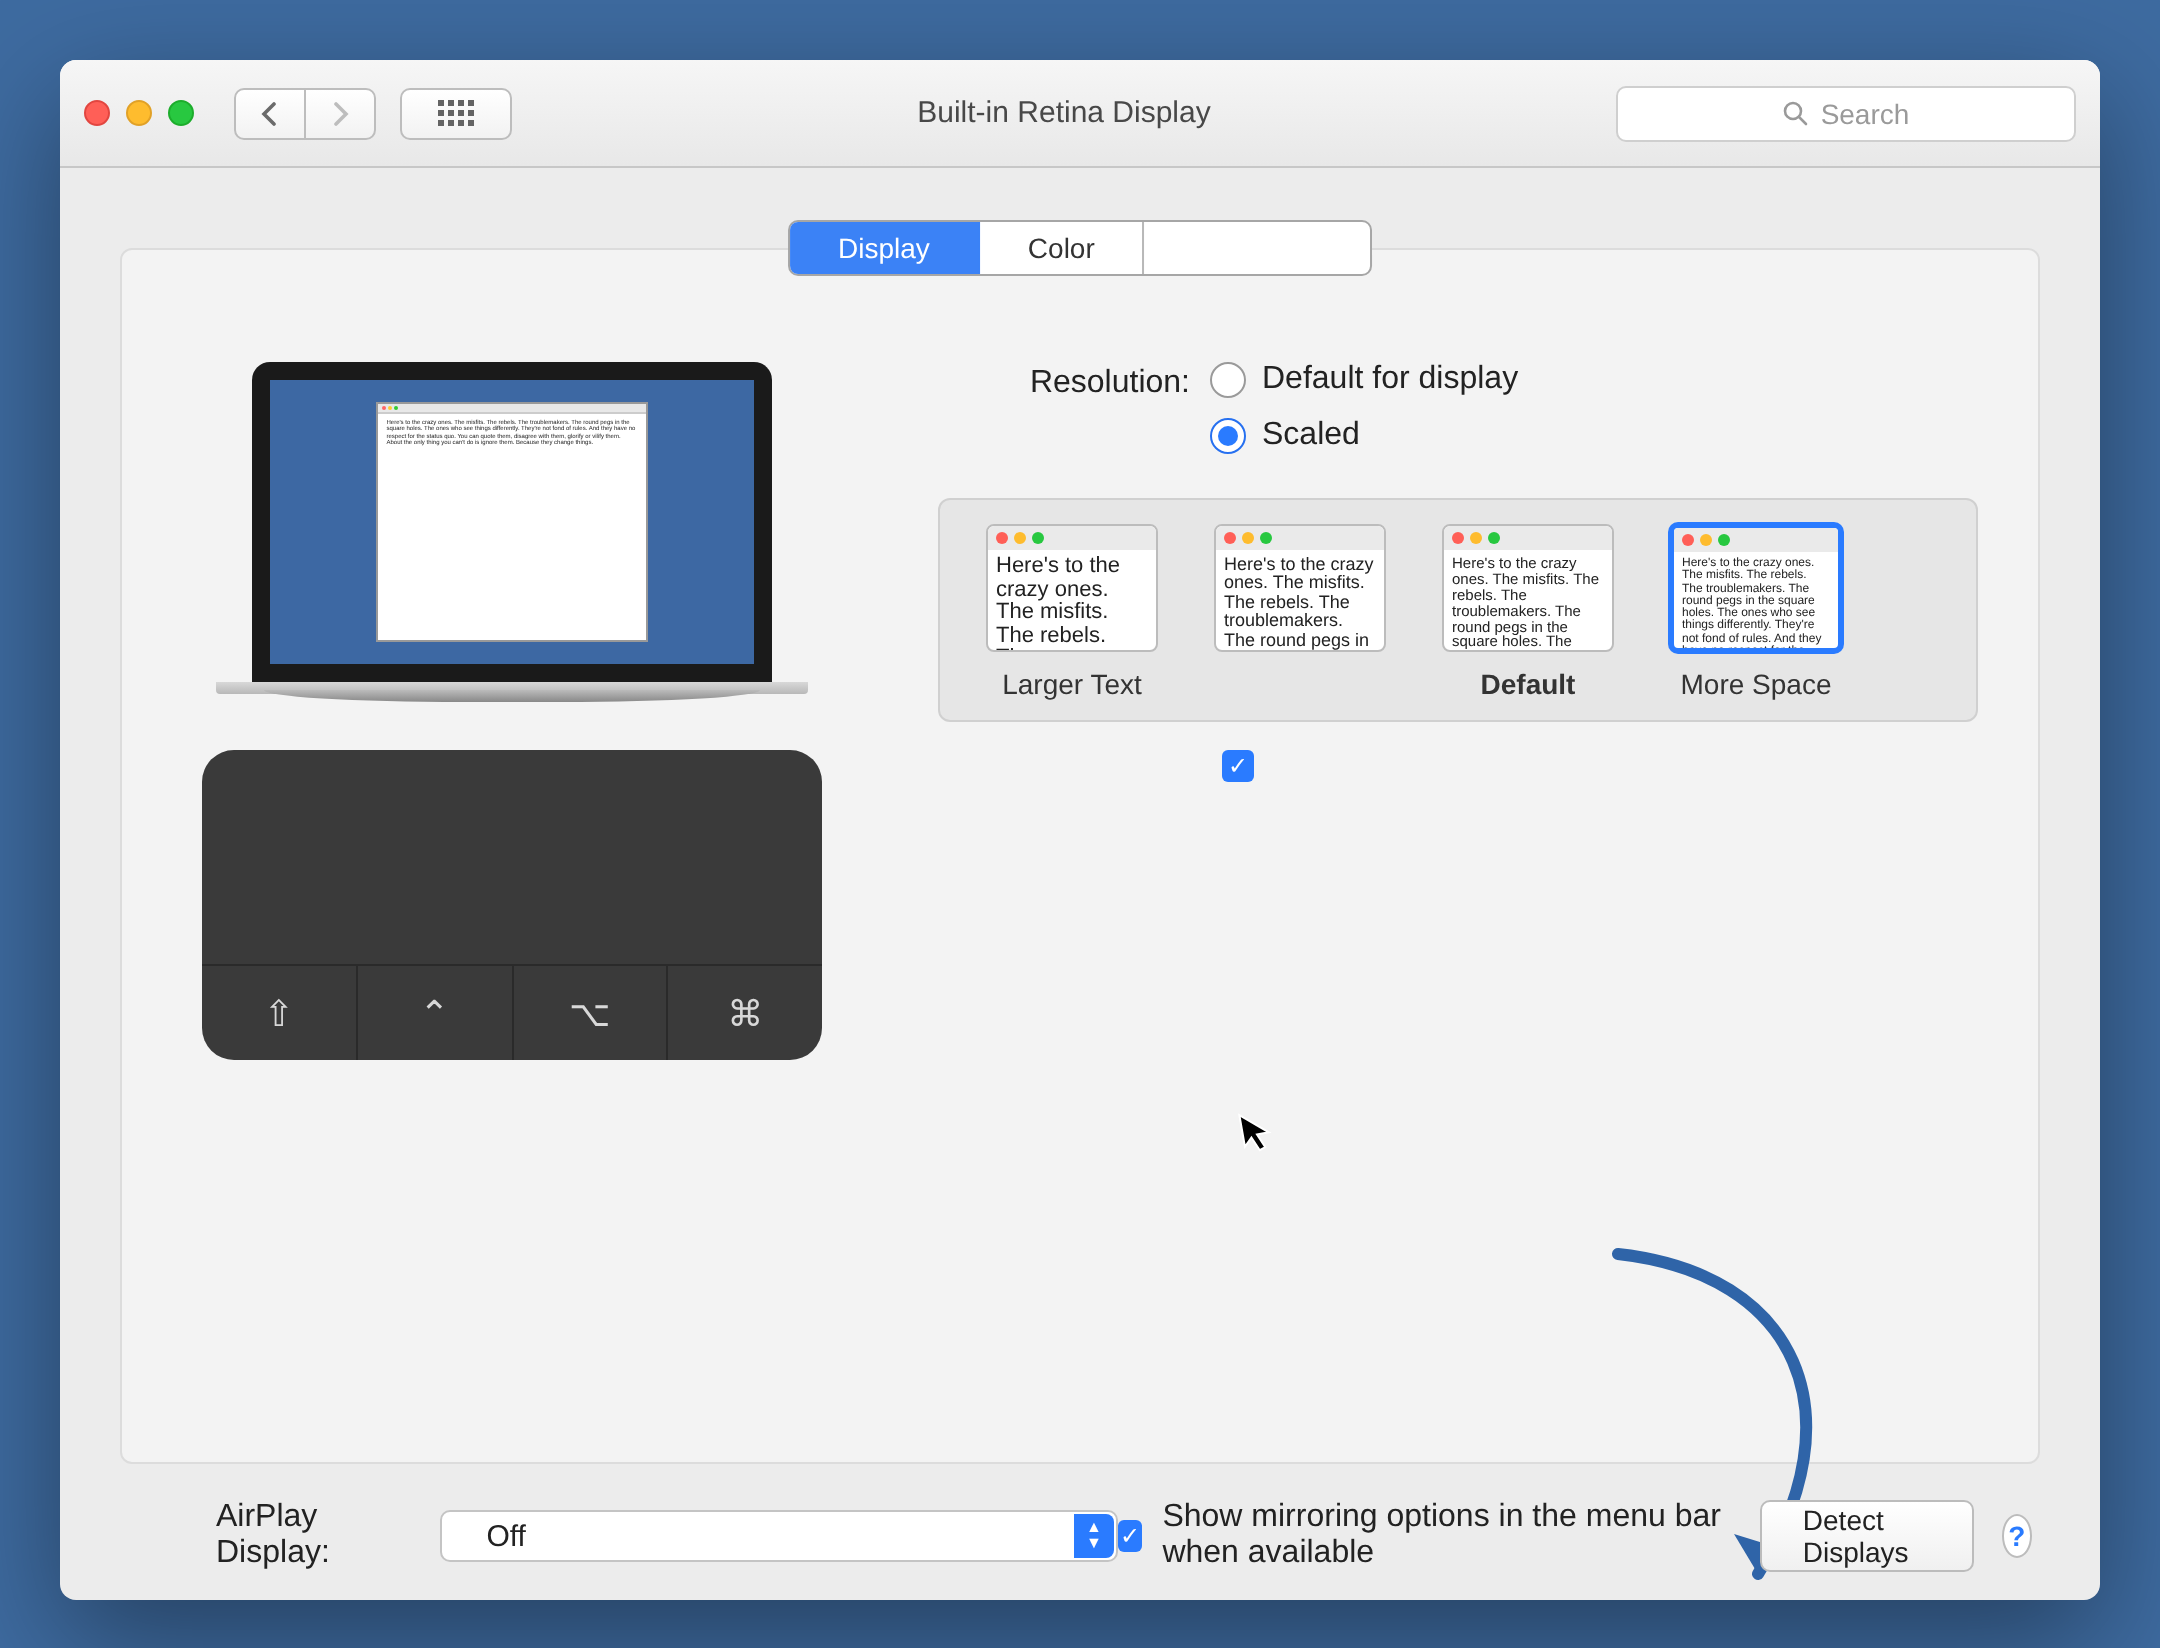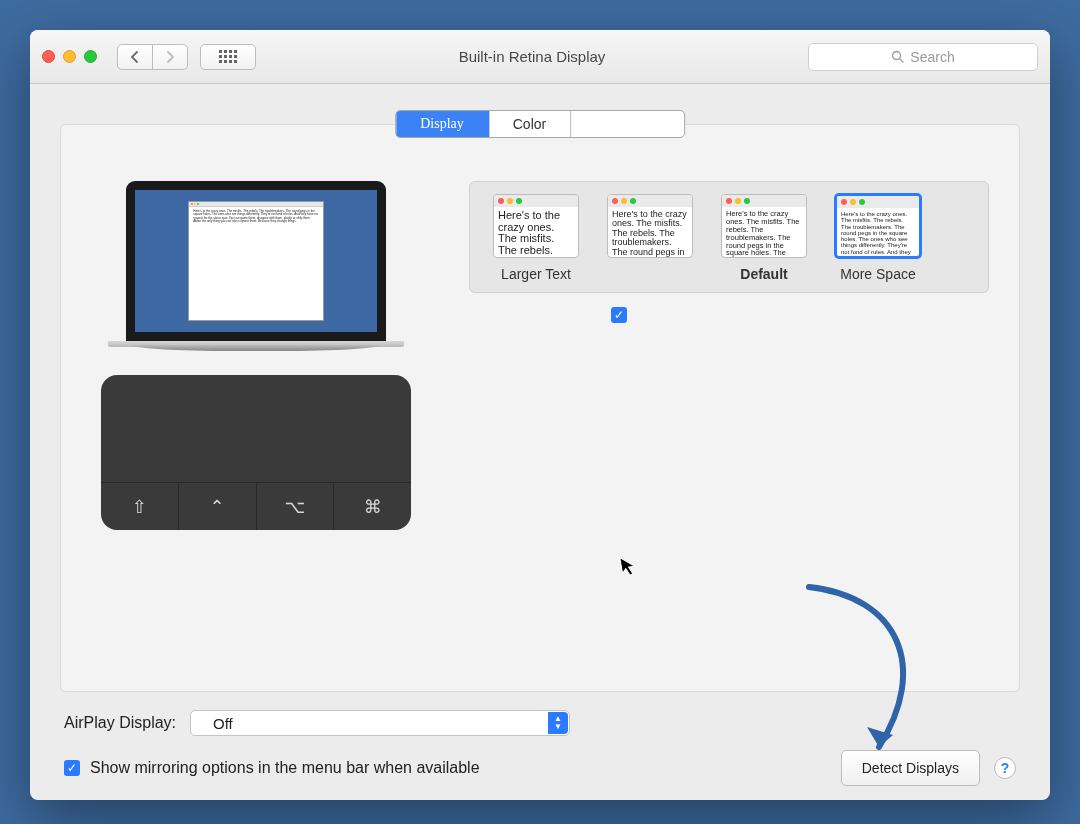--- a/index.html
+++ b/index.html
@@ -80,21 +80,21 @@
     background:#fff;
   }
   .tab {
     padding: 0 24px;
     display:flex; align-items:center;
     font-size:14px;
     color:#333;
     border-right:1px solid #b8b8b8;
   }
   .tab:last-child { border-right:none;margin-top:48px; }
-  .tab.active { background:#3b82f6; color:#fff; border-right-color:#3b82f6;font-family:Liberation Serif, serif;}
+  .tab.active { background:#3b82f6; color:#fff; border-right-color:#3b82f6;}
   
   .cols { display:flex; padding-top:56px; gap:44px; }
   .leftcol { width:330px; display:flex; flex-direction:column; align-items:center; gap:28px;}
   .rightcol { flex:1; }
   
   .mac {
     width: 260px;
   }
   .mac-screen {
     height: 160px;
@@ -218,22 +218,23 @@
   .cursor{
     position:absolute; left:560px; top:430px;
     font-size:20px; color:#000;
     transform:rotate(-10deg);
   }
   
   .arrow-svg{ position:absolute; right:70px; bottom:-76px; width:170px; height:190px; pointer-events:none;}
   
   .footer{
     padding: 18px 4px 0 4px;
-    display:flex; flex-direction:column; gap:14px;
+    display:flex; 
     position:relative;
+    margin-left:44px;
   }
   .airplay-row{display:flex; align-items:center; gap:14px;}
   .airplay-row .albl{font-size:16px; color:#222;}
   .select{
     width:380px; height:26px;
     background:#fff; border:1px solid #c4c4c4; border-radius:5px;
     display:flex; align-items:center; padding:0 22px;
     position:relative;
     font-size:15px; color:#222;
   }
@@ -346,20 +347,33 @@
             <div class="kbd-bottom">
               <div class="key">⇧</div>
               <div class="key">⌃</div>
               <div class="key">⌥</div>
               <div class="key">⌘</div>
             </div>
           </div>
         </div>
 
         <div class="rightcol">
+          <div class="row">
+            <div class="row-label">Resolution:</div>
+            <div class="radios">
+              <div class="radio">
+                <div class="circle"></div>
+                <span>Default for display</span>
+              </div>
+              <div class="radio selected">
+                <div class="circle"></div>
+                <span>Scaled</span>
+              </div>
+            </div>
+          </div>
 
           <div class="strip">
             <div class="thumb-col">
               <div class="thumb">
                 <div class="tb">
                     <span></span>
                     <span></span>
                     <span></span>
                   </div>
                 <div class="body">Here's to the crazy ones. The misfits. The rebels. The troublemakers. The round pegs in the square holes. The ones who see things differently. They're not fond of rules. And they have no respect for the status quo. You can quote them, disagree with them, glorify or vilify them. About the only thing you can't do is ignore them. Because they change things.</div>

